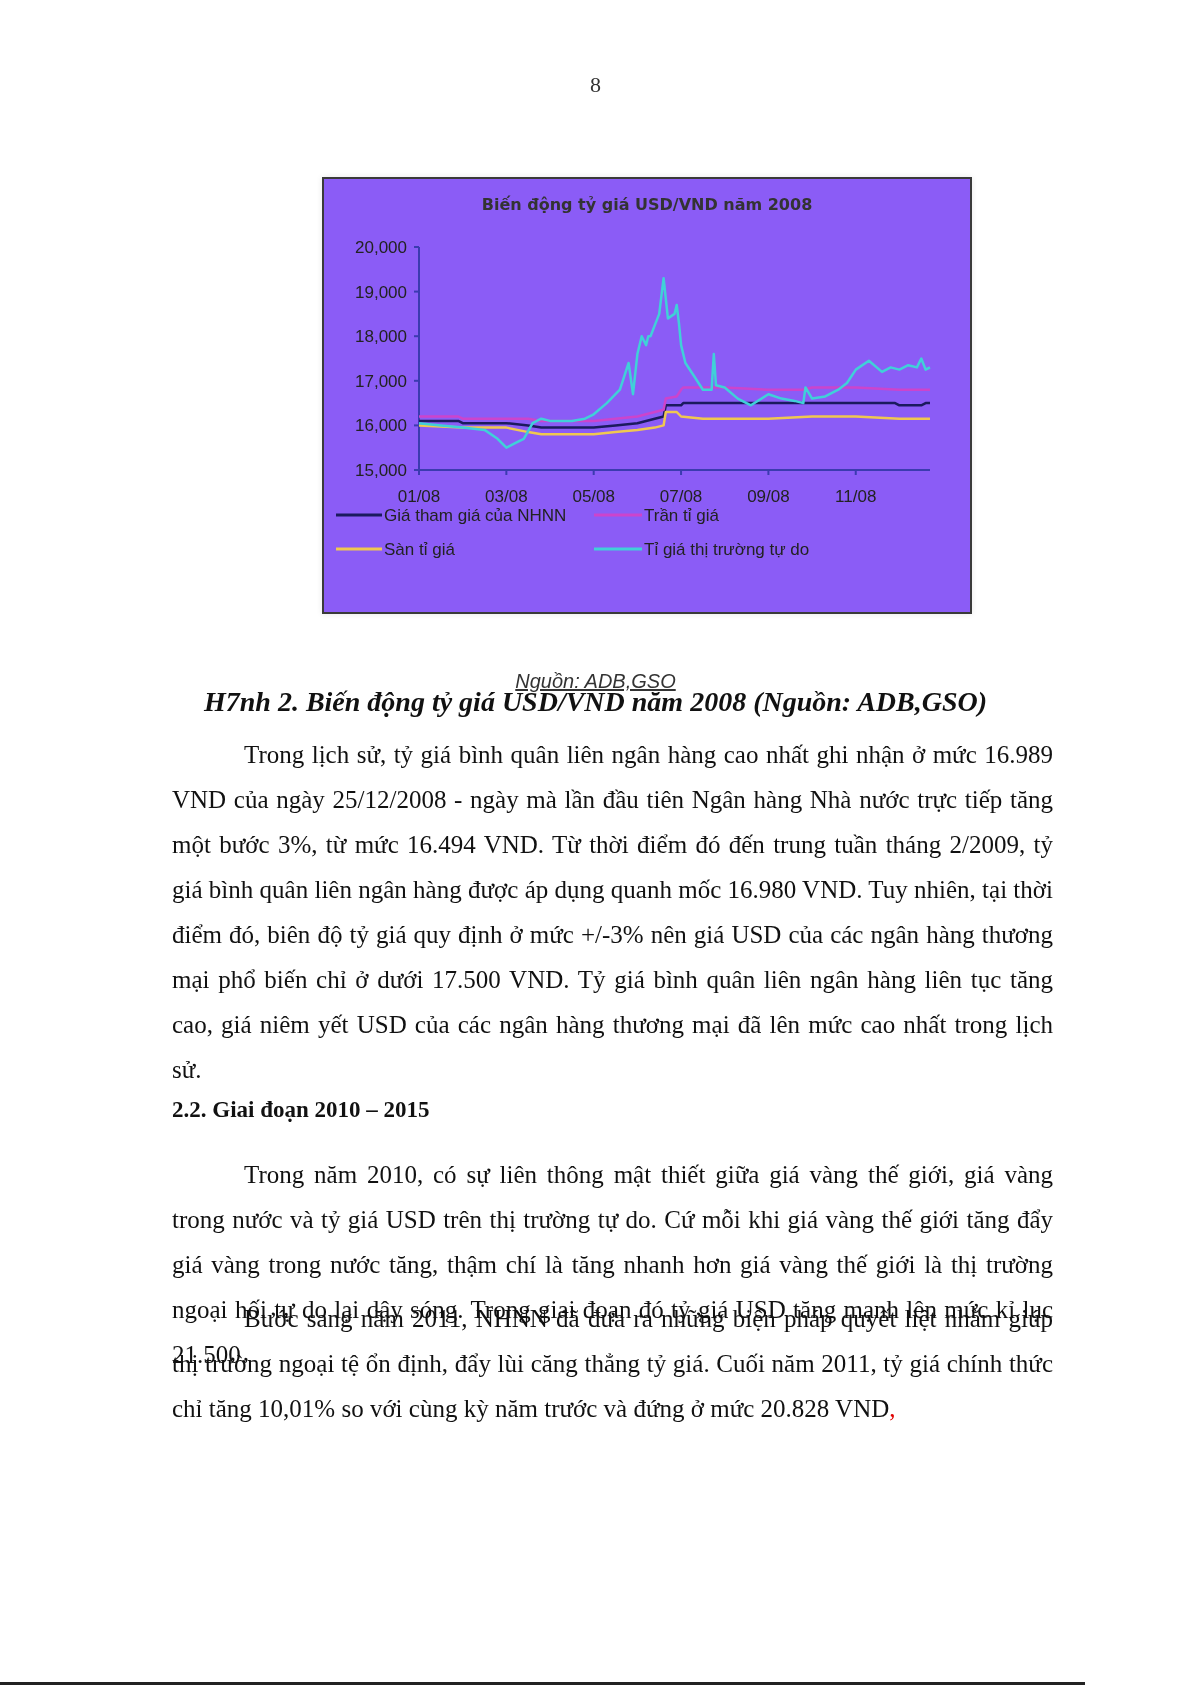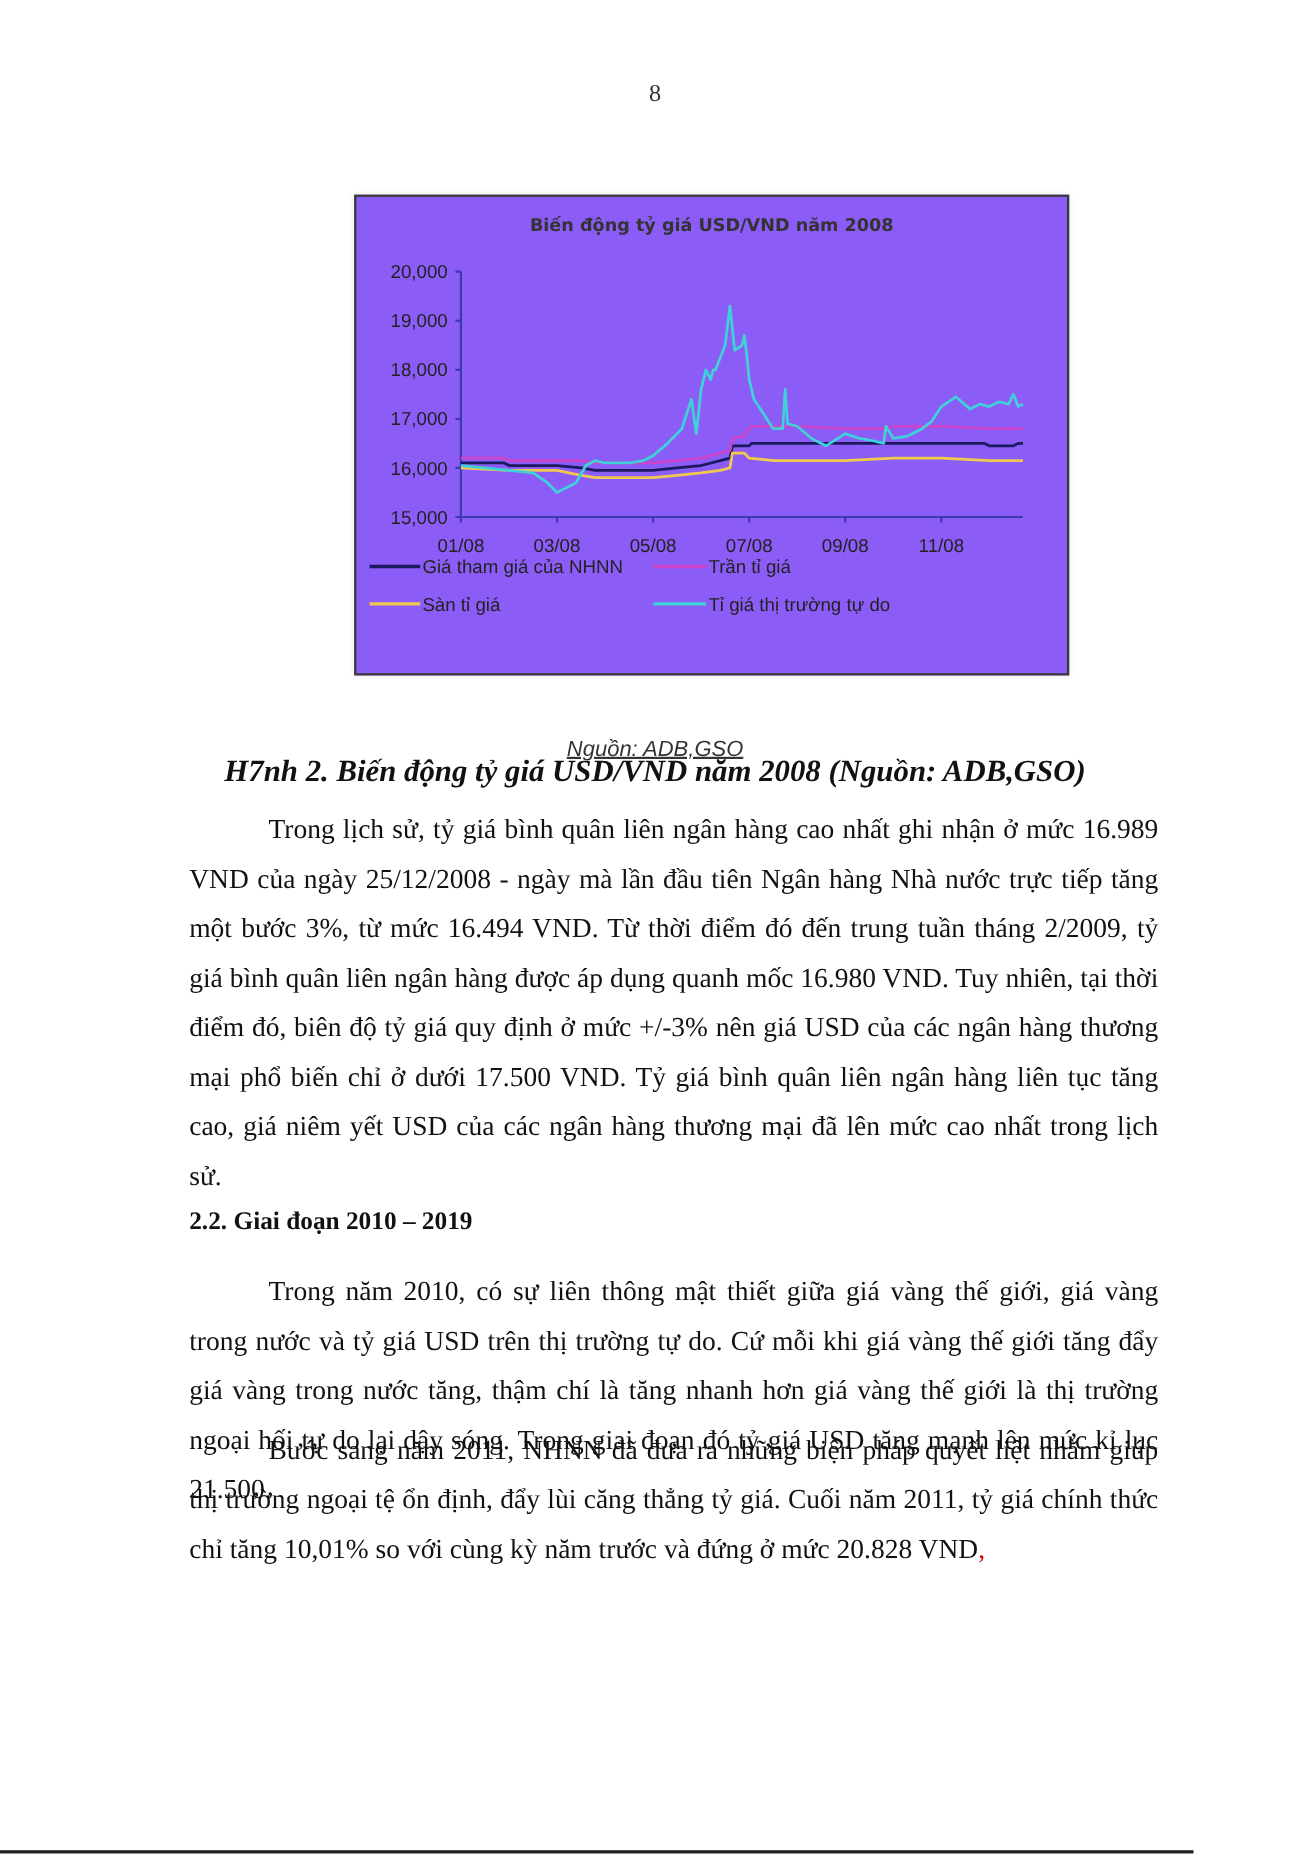--- a/index.html
+++ b/index.html
@@ -80,21 +80,21 @@
 </div>
 
 <div class="source-note"><span>Nguồn: ADB,GSO</span></div>
 
 <div class="figure-caption">H7nh 2. Biến động tỷ giá USD/VND năm 2008 (Nguồn: ADB,GSO)</div>
 
 <div class="body-text para1">
   <p>Trong lịch sử, tỷ giá bình quân liên ngân hàng cao nhất ghi nhận ở mức 16.989 VND của ngày 25/12/2008 - ngày mà lần đầu tiên Ngân hàng Nhà nước trực tiếp tăng một bước 3%, từ mức 16.494 VND. Từ thời điểm đó đến trung tuần tháng 2/2009, tỷ giá bình quân liên ngân hàng được áp dụng quanh mốc 16.980 VND. Tuy nhiên, tại thời điểm đó, biên độ tỷ giá quy định ở mức +/-3% nên giá USD của các ngân hàng thương mại phổ biến chỉ ở dưới 17.500 VND. Tỷ giá bình quân liên ngân hàng liên tục tăng cao, giá niêm yết USD của các ngân hàng thương mại đã lên mức cao nhất trong lịch sử.</p>
 </div>
 
-<div class="heading">2.2. Giai đoạn 2010 – 2019</div>
+<div class="heading">2.2. Giai đoạn 2010 – 2015</div>
 
 <div class="body-text para2">
   <p>Trong năm 2010, có sự liên thông mật thiết giữa giá vàng thế giới, giá vàng trong nước và tỷ giá USD trên thị trường tự do. Cứ mỗi khi giá vàng thế  giới tăng đẩy giá vàng trong nước tăng, thậm chí là tăng nhanh hơn giá vàng thế giới là thị trường ngoại hối tự do lại dậy sóng. Trong giai đoạn đó tỷ giá USD tăng mạnh lên mức kỉ lục 21.500.</p>
 </div>
 
 <div class="body-text para3">
   <p><span>Bước sang năm 2011, NHNN đã đưa ra những biện pháp quyết liệt nhằm giúp thị trường ngoại tệ ổn định, đẩy lùi căng thẳng tỷ giá. Cuối năm 2011, tỷ giá chính thức chỉ tăng 10,01% so với cùng kỳ năm trước và đứng ở mức 20.828 VND</span><span class="red">,</span></p>
 </div>
 
 <div class="bottom-rule"></div>

